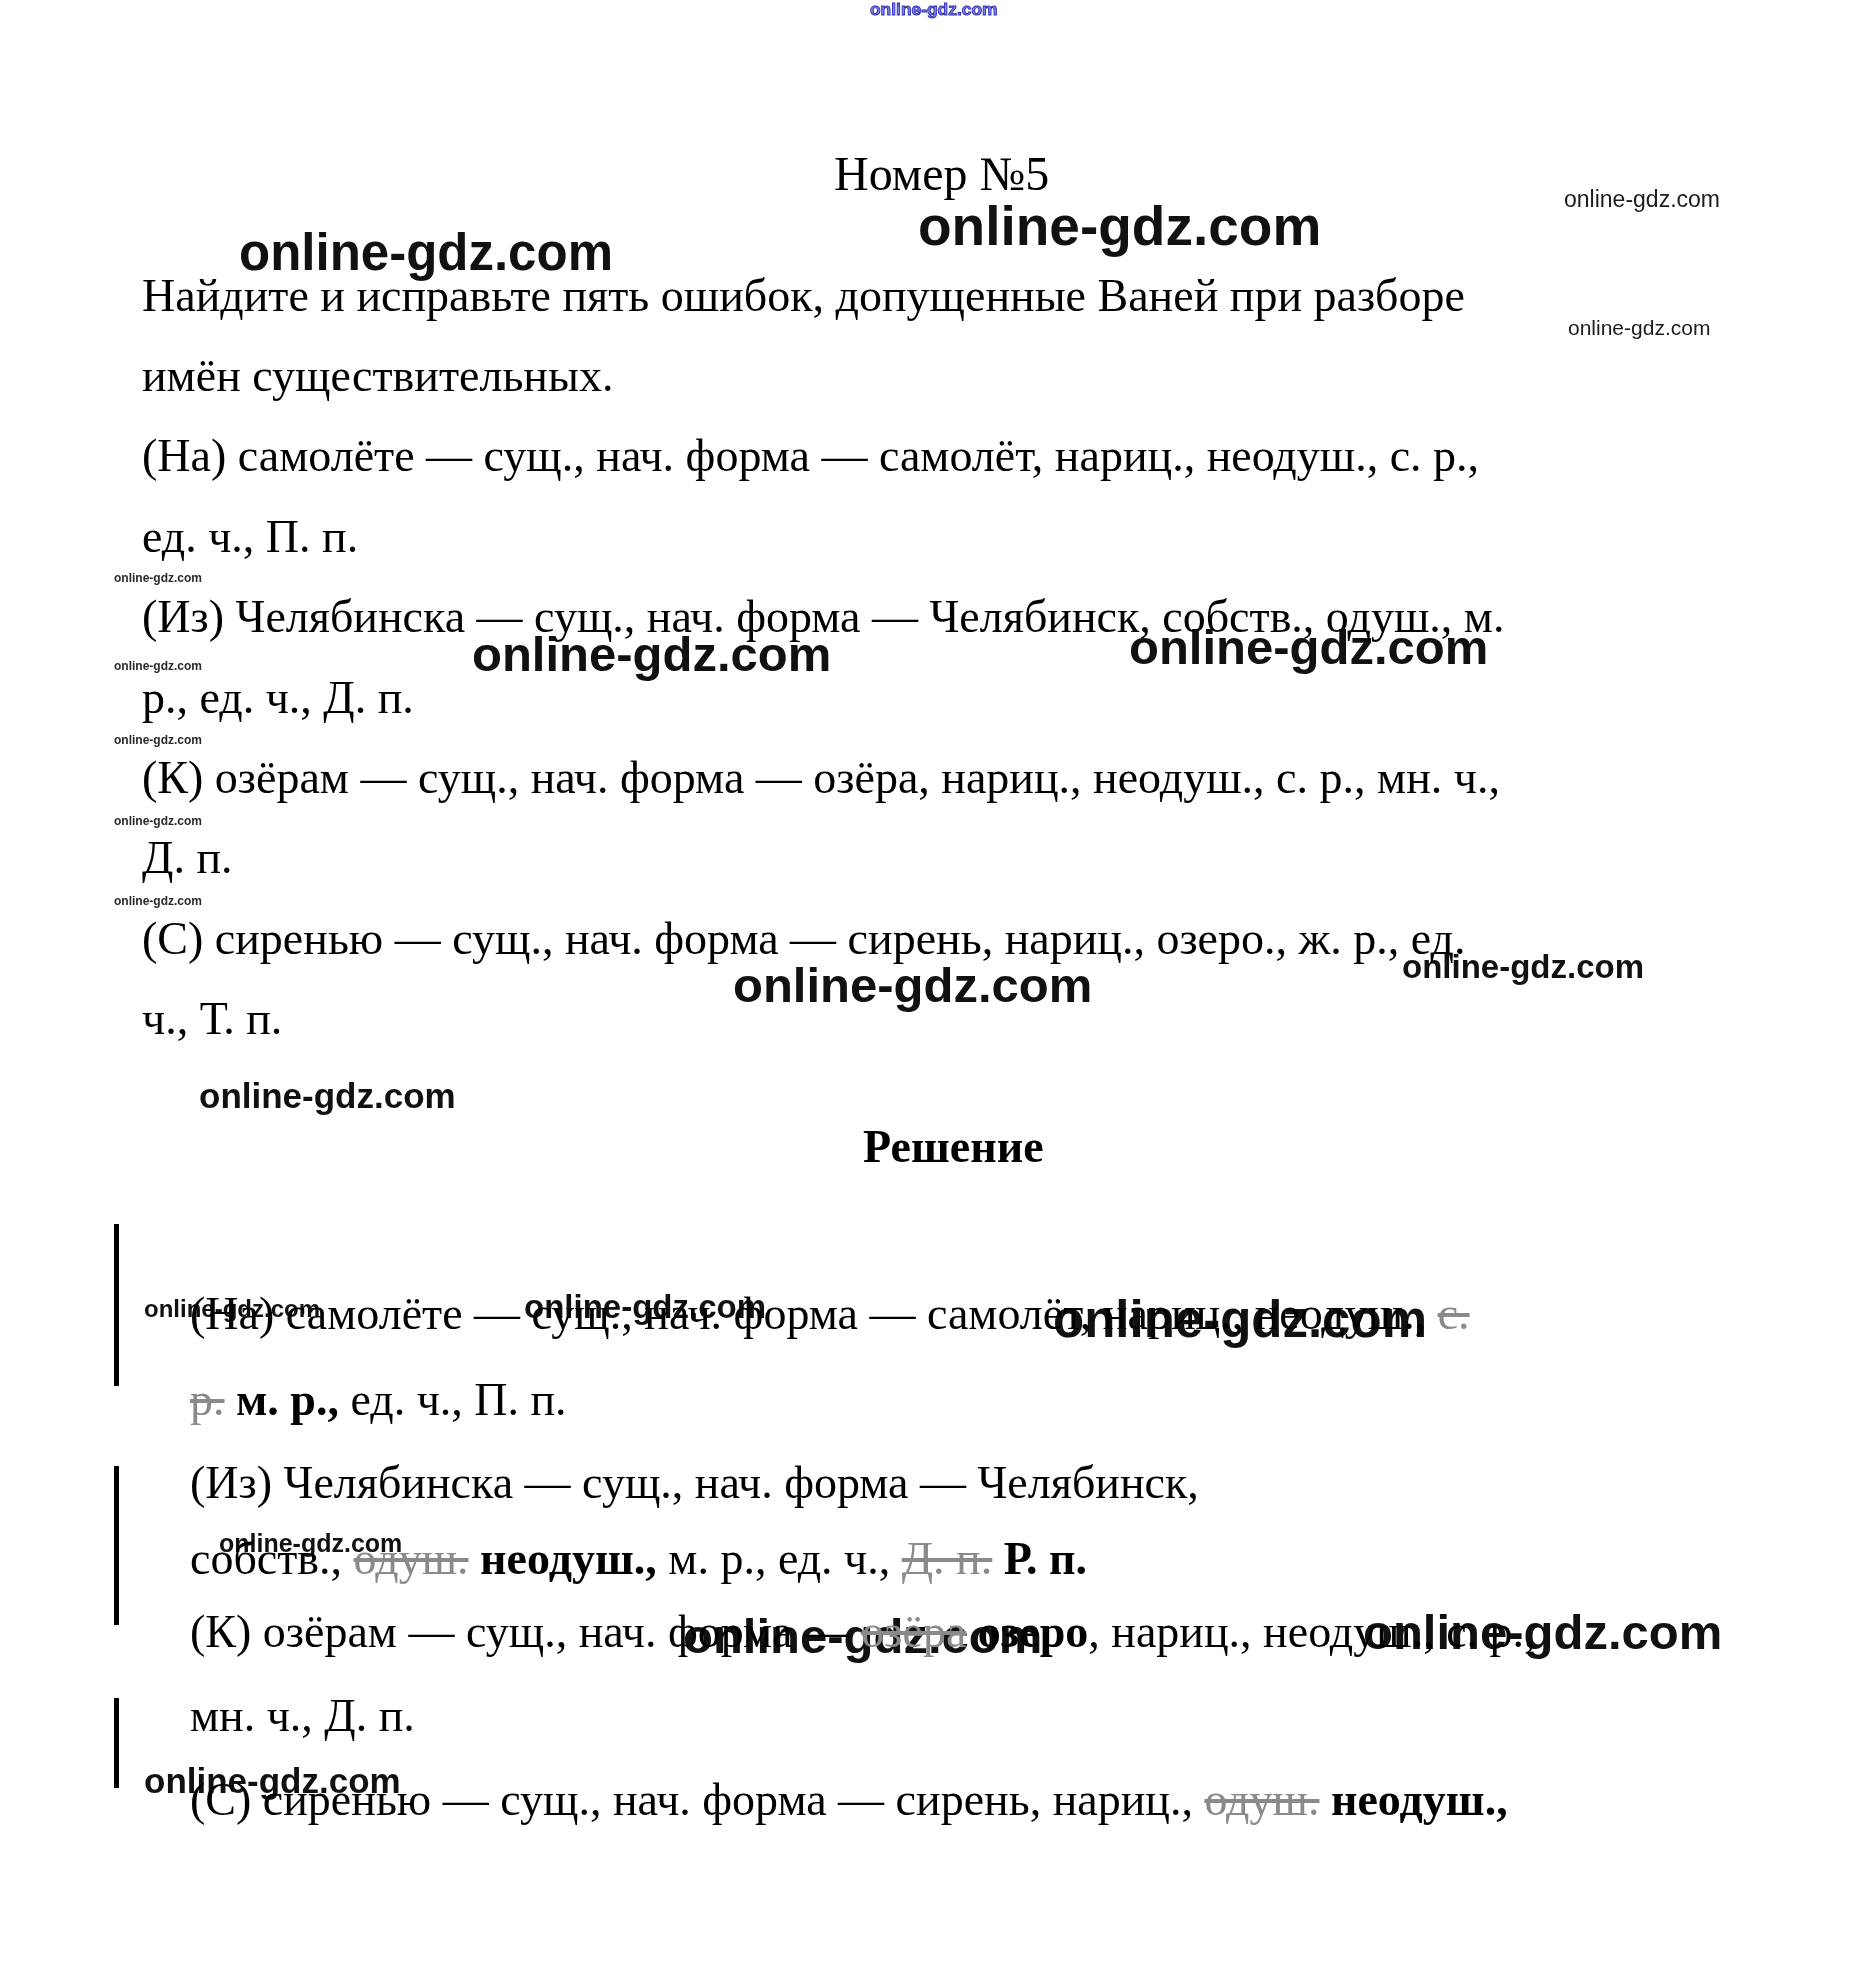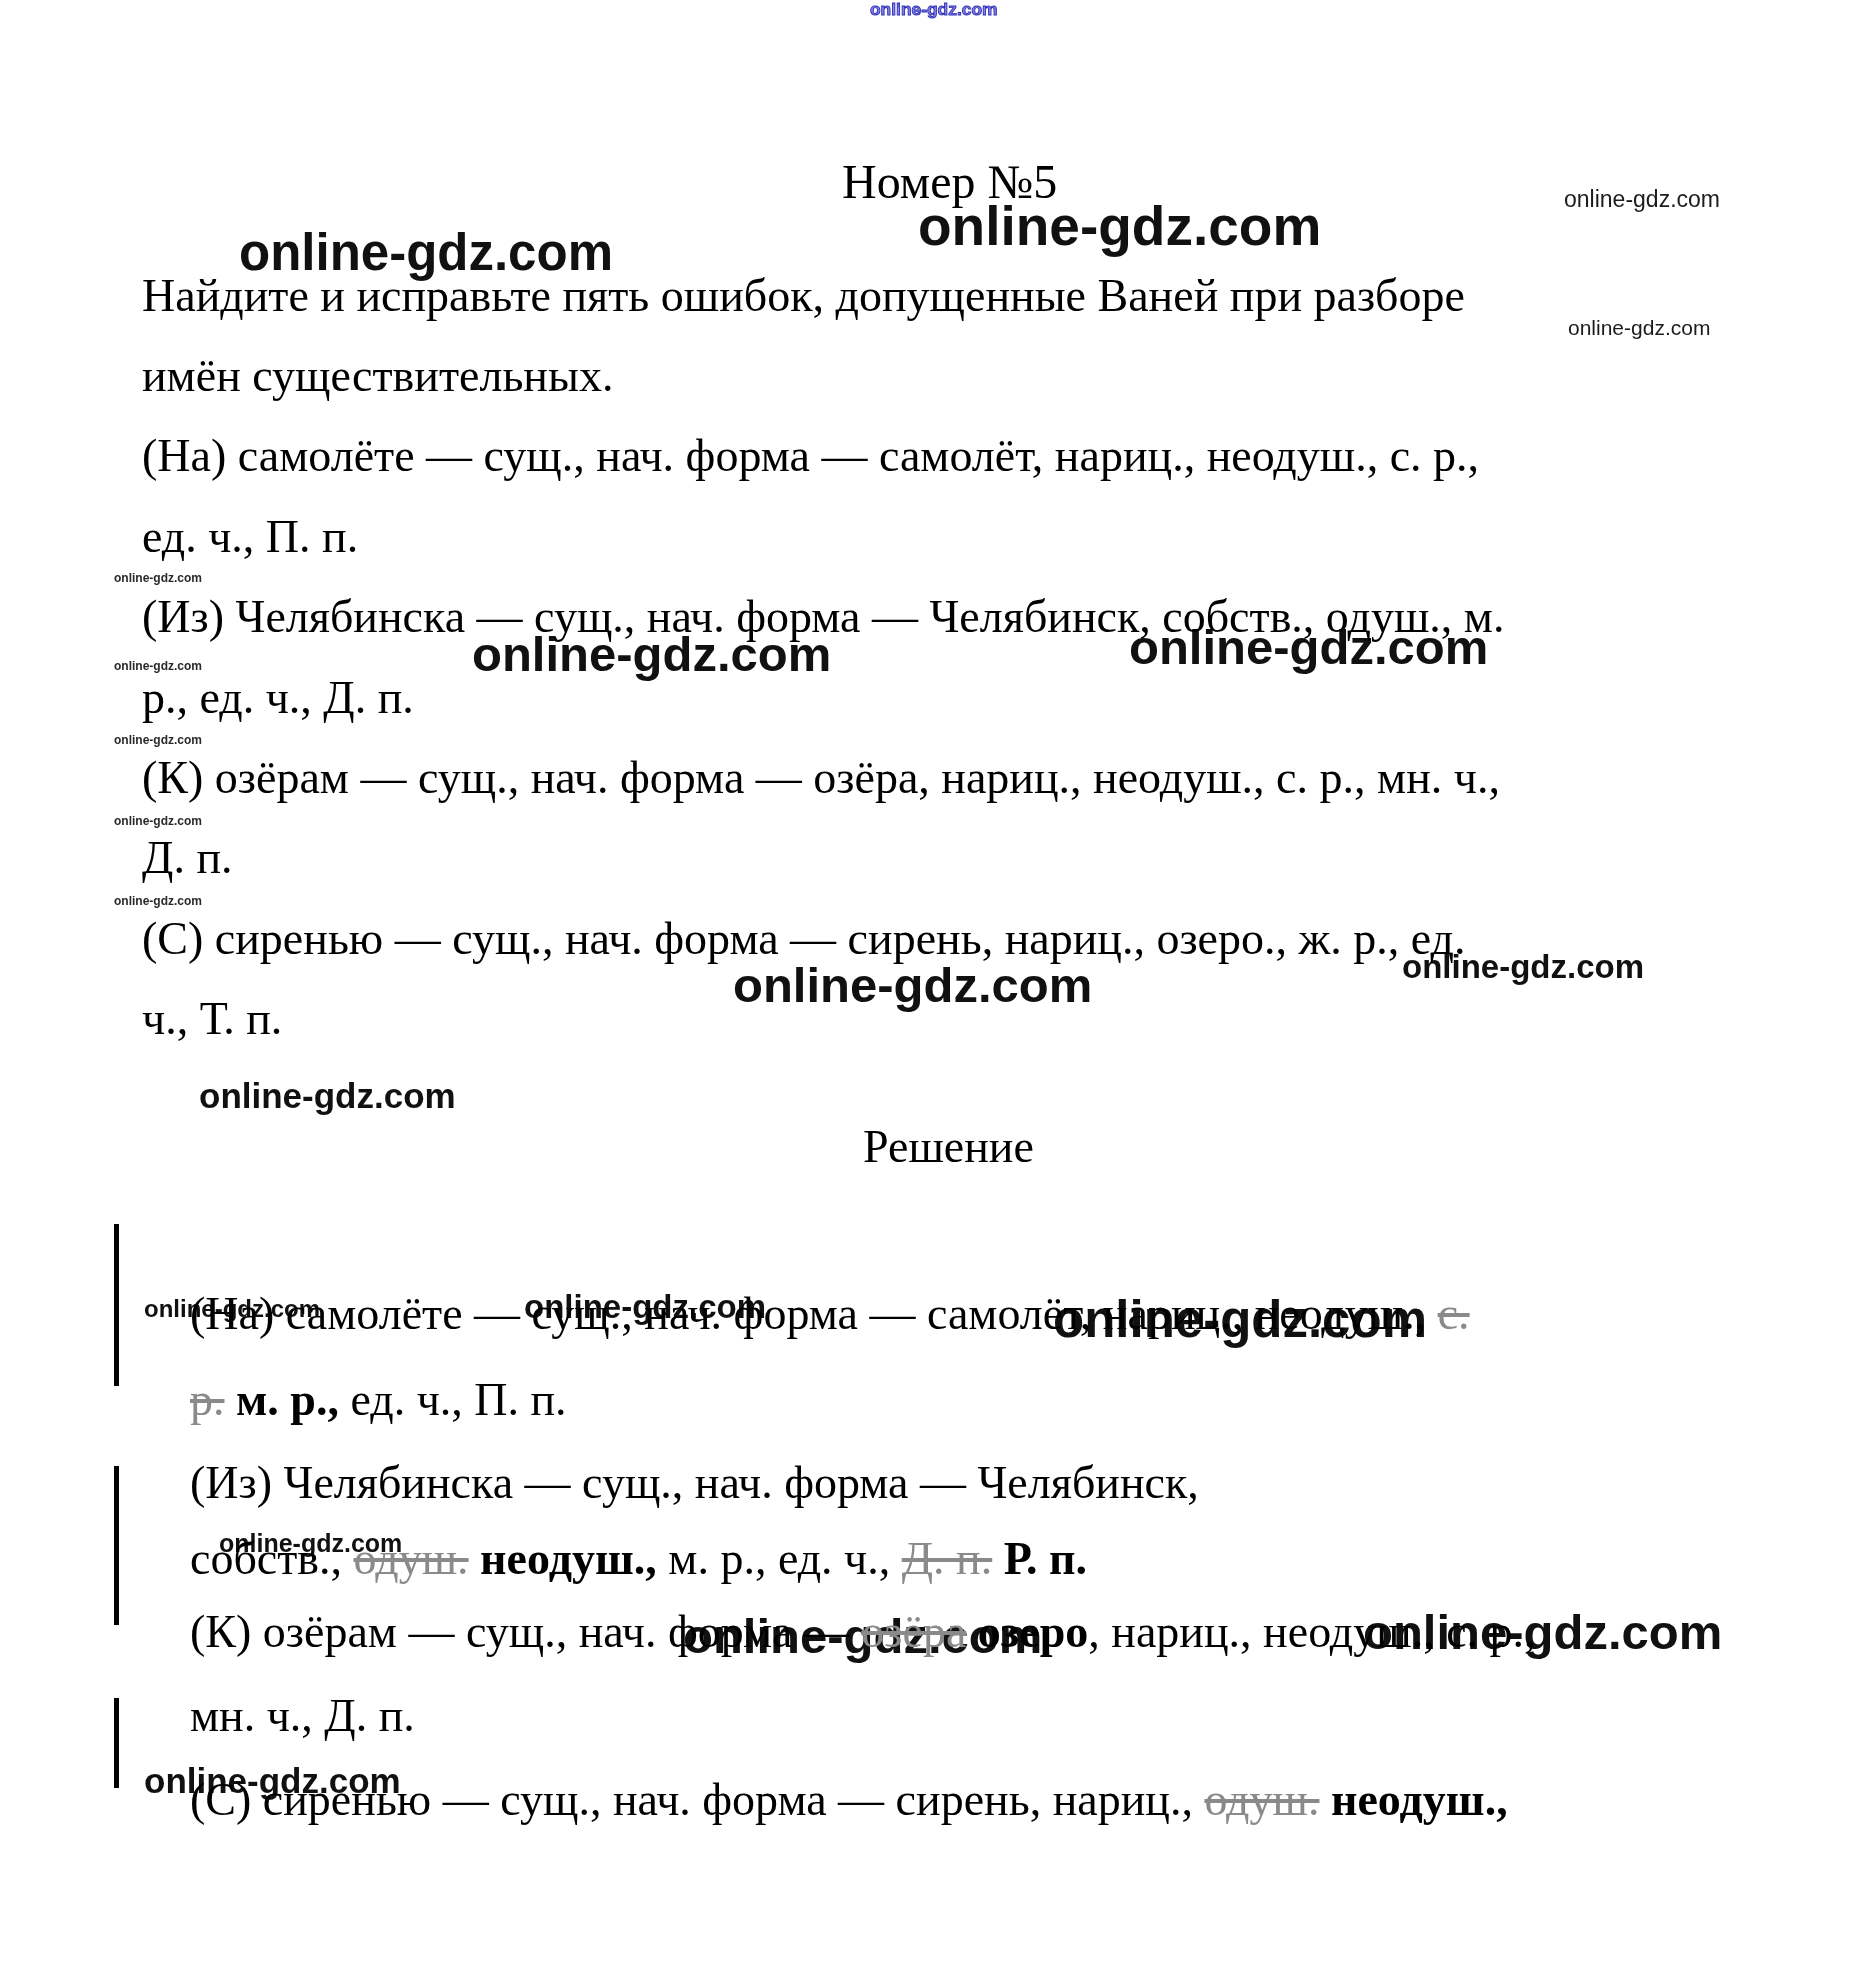--- a/index.html
+++ b/index.html
@@ -18,32 +18,32 @@
     font-size:46px;
     line-height:1.15;
     white-space:pre;
     color:#000000;
   }
   .sol-line{ left:144px; }
   .page-title{
     position:absolute;
     left:830px;
     top:142px;
-    margin:12px;
+    margin:4px;
     font-size:48px;
     font-weight:normal;
     white-space:pre;
   }
   .solution-heading{
     position:absolute;
     left:863px;
     top:1120px;
     margin:0;
     font-size:46px;
-    font-weight:normal;
+    font-weight:bold;
     white-space:pre;
   }
   .seg-normal{}
   .seg-bold{ font-weight:bold; }
   .seg-strike{
     color:#8a8a8a;
     text-decoration:line-through;
     text-decoration-color:#8a8a8a;
     text-decoration-thickness:3.7px;
   }

